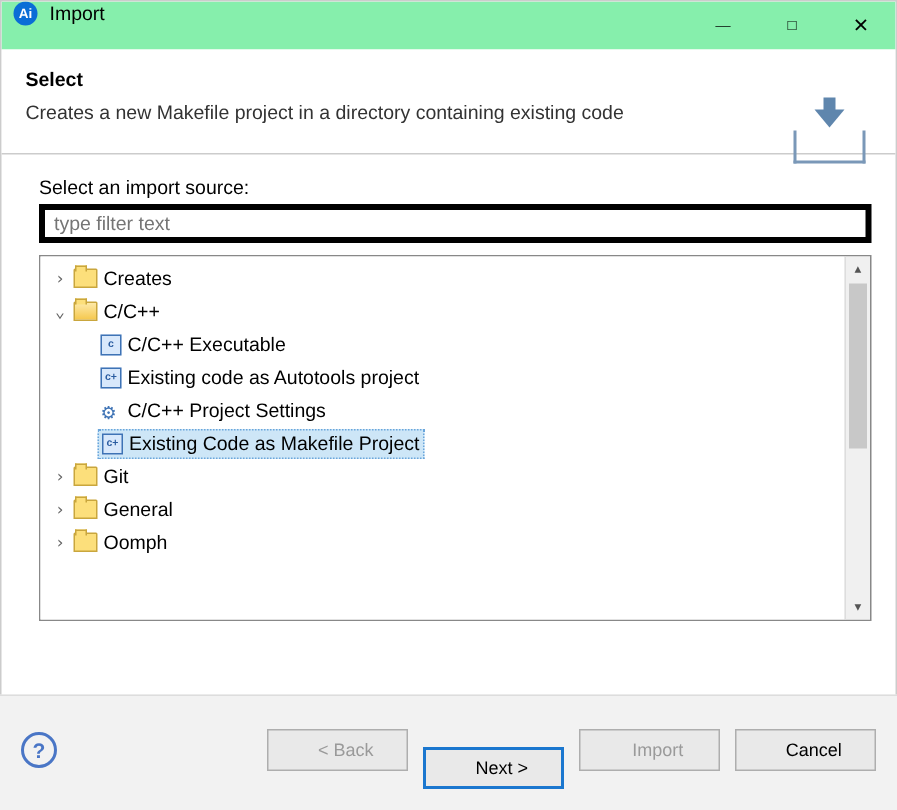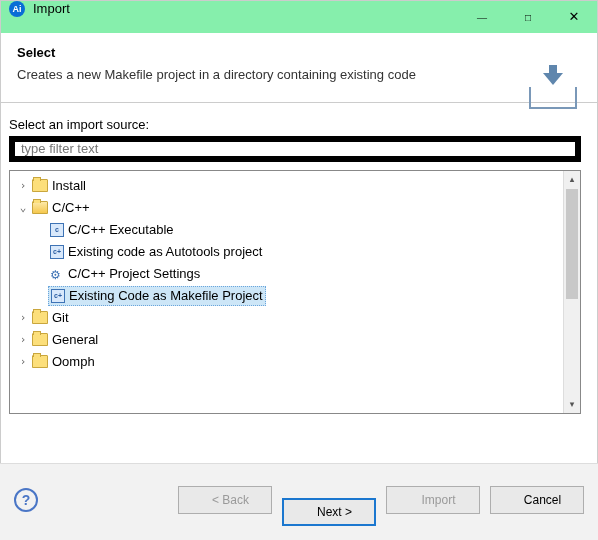--- a/index.html
+++ b/index.html
@@ -14,23 +14,23 @@
     
     .header { position: relative; padding: 12px 16px 18px 16px; background: #fff; }
     .header h1 { font-size: 13px; font-weight: bold; margin-bottom: 6px; }
     .header .desc { color: #333; line-height: 1.35; max-width: 420px; }
     .header .banner-icon { position: absolute; right: 20px; top: 42px; width: 48px; height: 34px; }
     .banner-icon .tray { position: absolute; bottom: 0; left: 0; right: 0; height: 22px; border: 2px solid #7a98b8; border-top: none; }
     .banner-icon .arrow { position: absolute; top: -2px; left: 50%; transform: translateX(-50%); width: 0; height: 0; border-left: 10px solid transparent; border-right: 10px solid transparent; border-top: 12px solid #5f86ad; }
     .banner-icon .arrow::before { content: ""; position: absolute; top: -20px; left: -4px; width: 8px; height: 10px; background: #5f86ad; }
     .sep { height: 1px; background: #ccc; }
     
-    .content { padding: 14px 16px 8px 8px; }
+    .content { padding: 14px 16px 8px 25px; }
     .content .prompt { margin-bottom: 4px; color: #000; }
-    .filter-input { width: 100%; height: 26px; padding: 3px 6px; border: 6px solid #000000; font-size: 13px; color: #a16207; background: #fff; }
+    .filter-input { width: 100%; height: 26px; padding: 3px 6px; border: 4px solid #000000; font-size: 13px; color: #a16207; background: #fff; }
     
     .tree-wrap { margin-top: 8px; border: 1px solid #888; height: 244px; display: flex; }
     .tree { flex: 1; padding: 4px 2px; overflow: hidden; background: #fff; }
     .scrollbar { width: 17px; background: #f0f0f0; position: relative; border-left: 1px solid #ddd; }
     .scrollbar .thumb { position: absolute; top: 18px; left: 2px; right: 2px; height: 110px; background: #c8c8c8; }
     .scrollbar .arr { position: absolute; left: 0; right: 0; height: 17px; text-align: center; font-size: 9px; color: #555; line-height: 17px; }
     .scrollbar .arr.up { top: 0; }
     .scrollbar .arr.down { bottom: 0; }
     
     .node { display: flex; align-items: center; height: 22px; padding-left: 4px; white-space: nowrap; }
@@ -80,21 +80,21 @@
   <div class="prompt">Select an import source:</div>
   <input class="filter-input" placeholder="type filter text" style="">
   
   <div class="tree-wrap">
     <div class="tree">
 
       <div class="node l1">
         <span class="twisty">›</span>
         <span class="label-wrap">
             <span class="folder-icon"></span>
-            <span class="label">Install</span>
+            <span class="label">Creates</span>
           </span>
       </div>
 
       <div class="node l1">
         <span class="twisty">⌄</span>
         <span class="label-wrap">
             <span class="folder-icon open"></span>
             <span class="label">C/C++</span>
           </span>
       </div>

